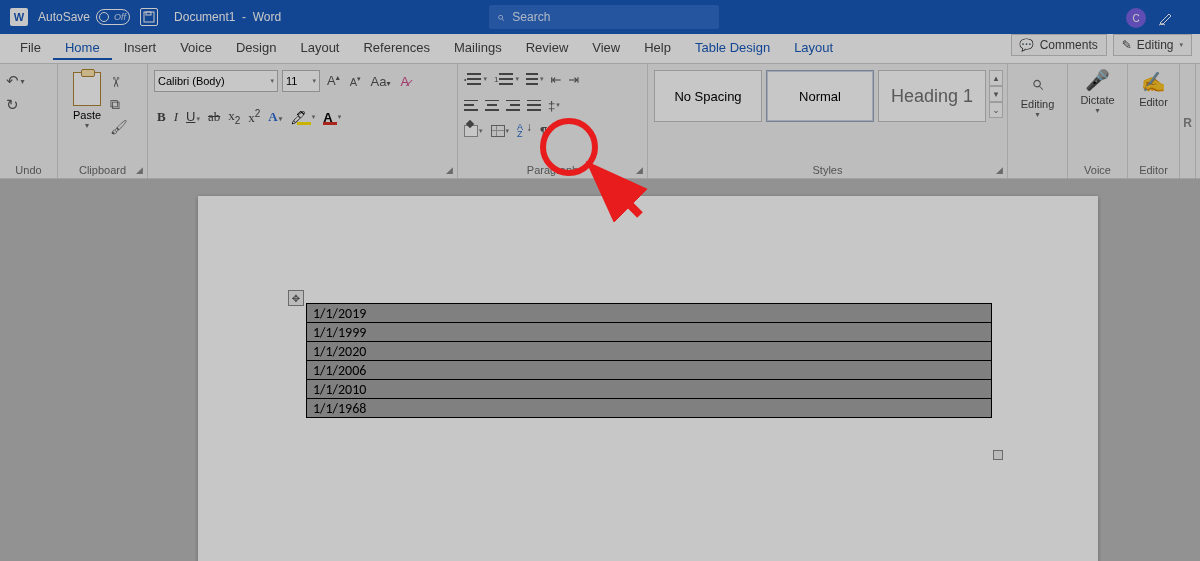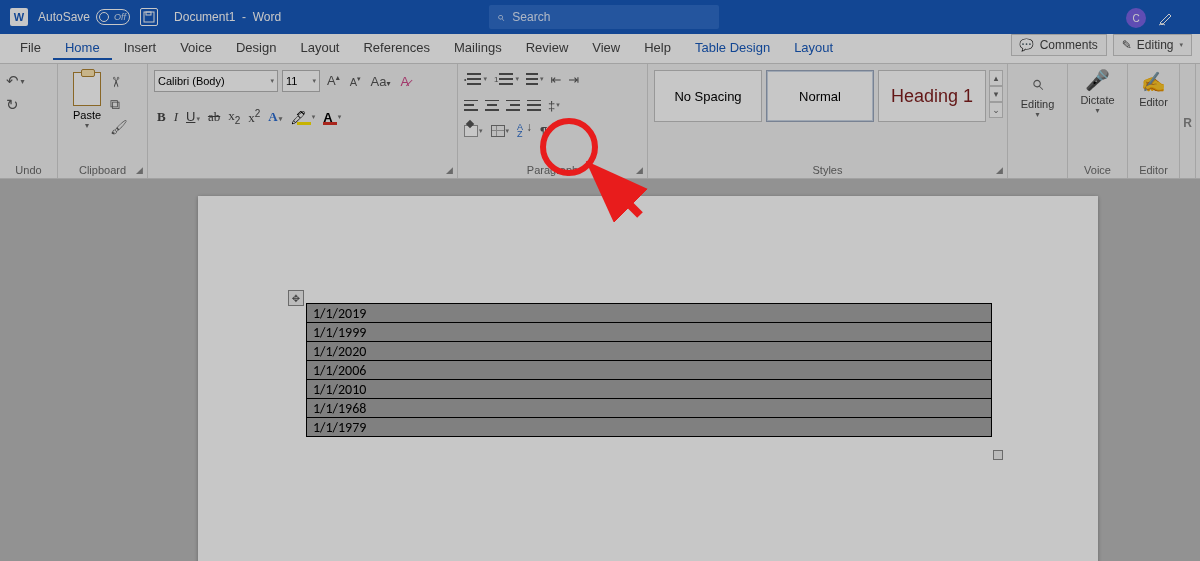--- a/index.html
+++ b/index.html
@@ -95,21 +95,21 @@
 .border-btn { width:14px; height:12px; border:1px solid #777; position:relative; }
 .border-btn::before { content:""; position:absolute; left:4px; top:0; width:1px; height:100%; background:#aaa; }
 .border-btn::after { content:""; position:absolute; top:4px; left:0; height:1px; width:100%; background:#aaa; }
 .showmarks-btn { font-size:13px; color:#555; font-weight:bold; }
 
 
 .g-styles { width:360px; display:flex; align-items:flex-start; padding-top:6px; }
 .styles-gallery { display:flex; gap:4px; }
 .style-card { width:108px; height:52px; border:1px solid #c3c3c3; background:#fff; display:flex; align-items:center; justify-content:center; font-size:13px; }
 .style-card.active { border:1px solid #9aa7bd; box-shadow:inset 0 0 0 1px #cbd6e6; }
-.style-card.heading { color:#7f1d1d; font-size:18px; }
+.style-card.heading { color:#737373; font-size:18px; }
 .gallery-nav { display:flex; flex-direction:column; margin-left:3px; }
 .gallery-nav span { width:14px; height:16px; border:1px solid #c9c9c9; font-size:9px; display:flex; align-items:center; justify-content:center; color:#666; background:#fbfbfb; }
 
 
 .g-editing { width:60px; display:flex; flex-direction:column; align-items:center; padding-top:6px; }
 .g-editing .mag { font-size:22px; color:#666; transform:scaleX(-1); }
 .g-voice { width:60px; display:flex; flex-direction:column; align-items:center; padding-top:4px; }
 .g-voice .mic { font-size:20px; color:#3a78d6; }
 .g-editor { width:52px; display:flex; flex-direction:column; align-items:center; padding-top:6px; }
 .g-editor .pen { font-size:20px; color:#2e6fc5; }
@@ -386,23 +386,20 @@
           </tr>
       <tr>
             <td>1/1/2006</td>
           </tr>
       <tr>
             <td>1/1/2010</td>
           </tr>
       <tr>
             <td>1/1/1968</td>
           </tr>
-      <tr>
-            <td>1/1/1979</td>
-          </tr>
     </tbody>
       </table>
     <div class="resize-handle"></div>
   </div>
 </div>
 
 <div class="dim"></div>
 
 <div class="red-circle" style="left:540px; top:118px;"></div>
 <svg class="red-arrow" style="left:585px; top:160px;" width="70" height="70">

